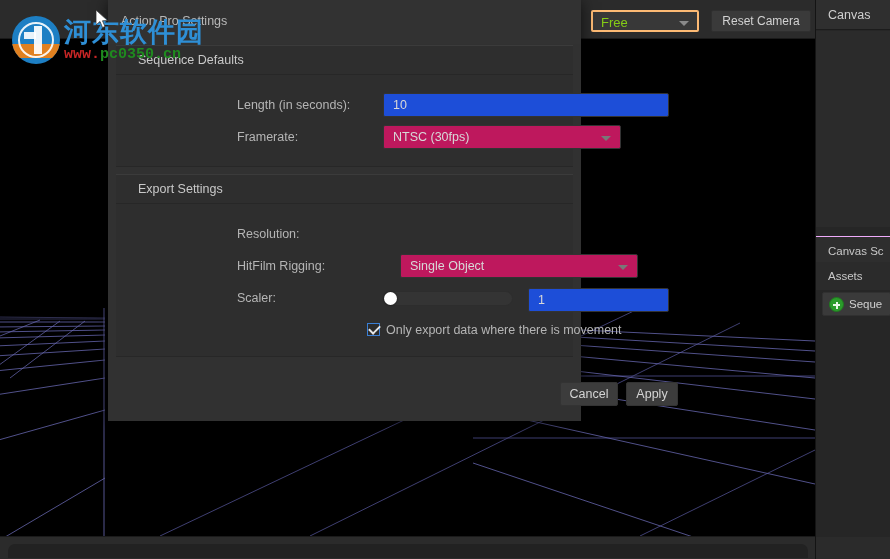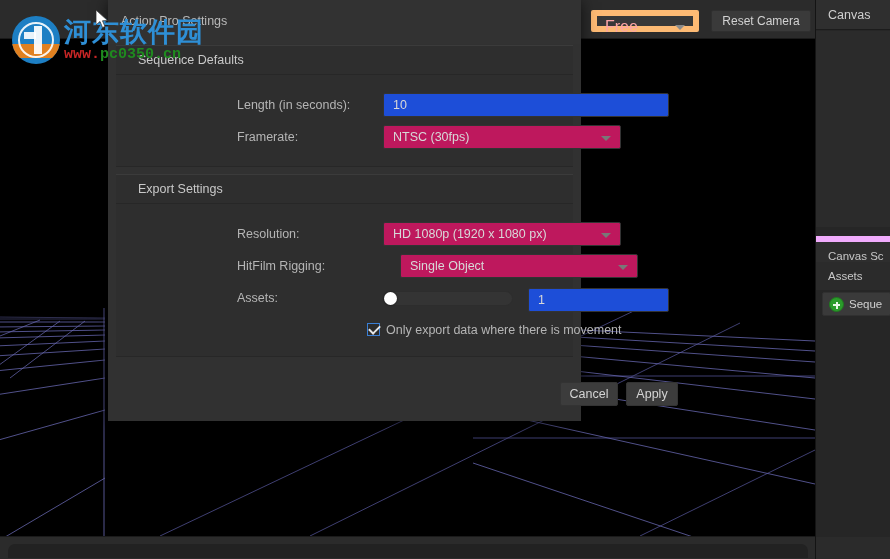--- a/index.html
+++ b/index.html
@@ -40,24 +40,24 @@
     left: 0; top: 0;
     width: 815px; height: 38px;
     background: #2b2b2b;
     border-bottom: 1px solid #1a1a1a;
   }
   .cam-select {
     position: absolute;
     left: 591px; top: 10px;
     width: 108px; height: 22px;
     background: #383838;
-    border: 6px solid #fdba74;
+    border: 2px solid #fdba74;
     border-radius: 2px;
-    color: #fca5a5;
-    font-size: 16px;
+    color: #84cc16;
+    font-size: 13px;
     line-height: 22px;
     padding-left: 8px;
     box-sizing: border-box;
   }
   .cam-select .arrow {
     position: absolute;
     right: 8px; top: 9px;
     width: 0; height: 0;
     border-left: 5px solid transparent;
     border-right: 5px solid transparent;
@@ -111,21 +111,21 @@
     font-size: 11.5px;
     line-height: 28px;
     padding-left: 12px;
     box-sizing: border-box;
     white-space: nowrap;
     overflow: hidden;
   }
   .sb-canvas-scale {
     top: 236px;
     background: #2e2e2e;
-    border-top: 6px solid #f0abfc;
+    border-top: 1px solid #f0abfc;
     border-bottom: 1px solid #1f1f1f;
   }
   .sb-assets {
     top: 262px;
     background: #2b2b2b;
   }
   .sb-add-seq {
     position: absolute;
     left: 6px; top: 292px;
     width: 69px; height: 24px;
@@ -511,32 +511,28 @@
       <span>NTSC (30fps)</span>
       <span class="arrow"></span>
     </div>
 
     <div class="section-header sec-exp">
       <span class="txt">Export Settings</span>
     </div>
     <div class="panel-body body-exp"></div>
 
     <div class="field-label" style="left:129px; top:226px;">Resolution:</div>
-    <div class="combo" style="left:275px; top:222px; width:238px;">
-      <span>HD 1080p (1920 x 1080 px)</span>
-      <span class="arrow"></span>
-    </div>
 
     <div class="field-label" style="left:129px; top:258px;">HitFilm Rigging:</div>
     <div class="combo" style="left:292px; top:254px; width:238px;">
       <span>Single Object</span>
       <span class="arrow"></span>
     </div>
 
-    <div class="field-label" style="left:129px; top:290px;">Assets:</div>
+    <div class="field-label" style="left:129px; top:290px;">Scaler:</div>
     <div class="slider-track"></div>
     <div class="slider-handle"></div>
     <div class="text-input" style="left:420px; top:288px; width:141px;">1</div>
 
     <div class="cb-box"></div>
     <div class="cb-check"></div>
     <div class="cb-label">Only export data where there is movement</div>
 
     <div class="dlg-btn btn-cancel">Cancel</div>
     <div class="dlg-btn btn-apply">Apply</div>

